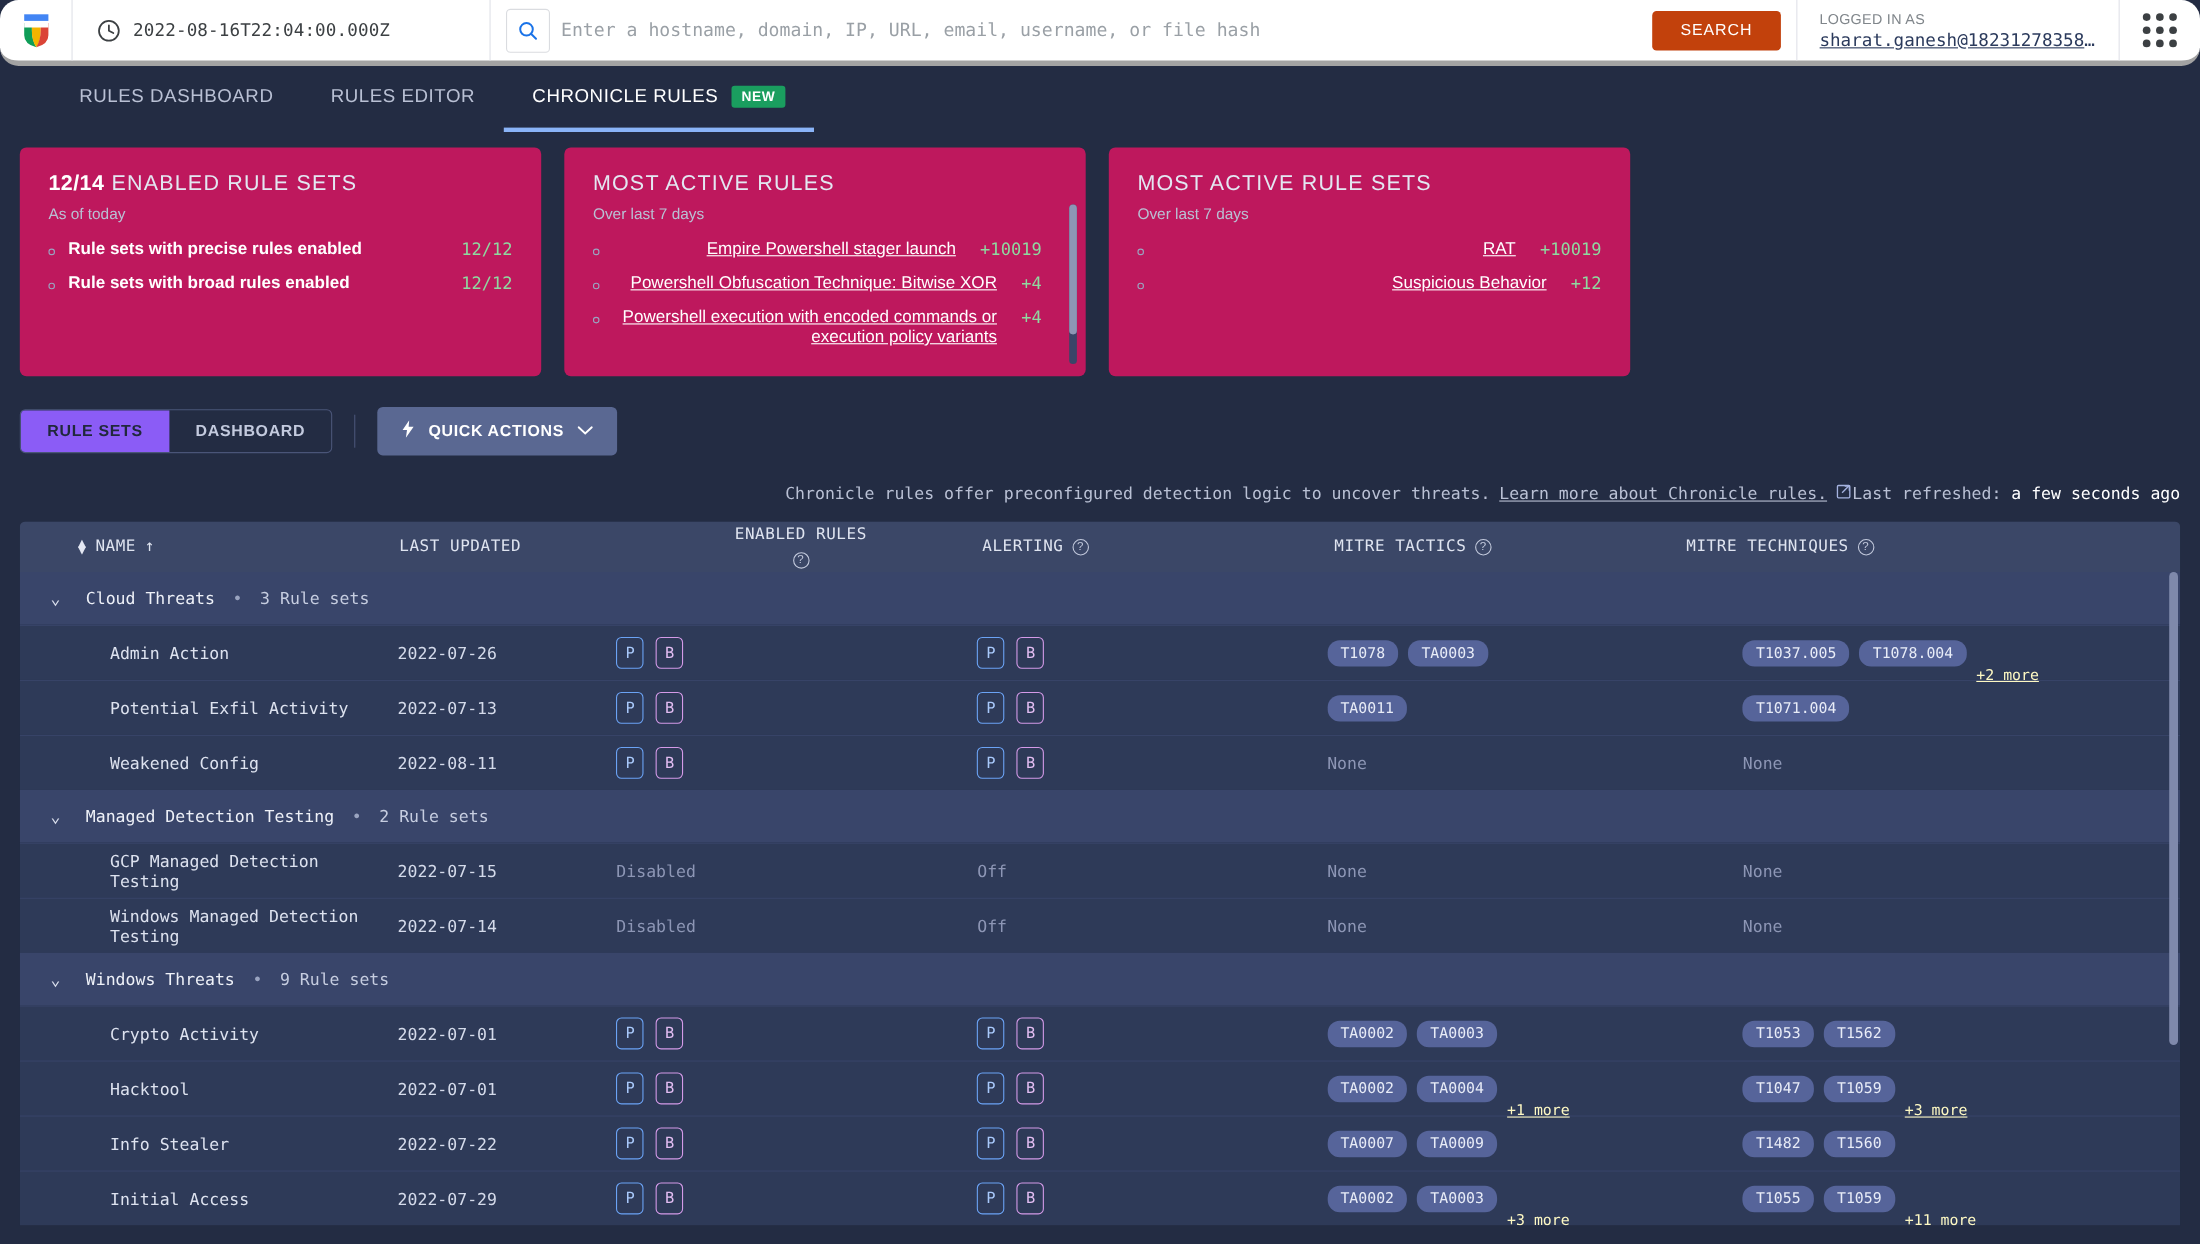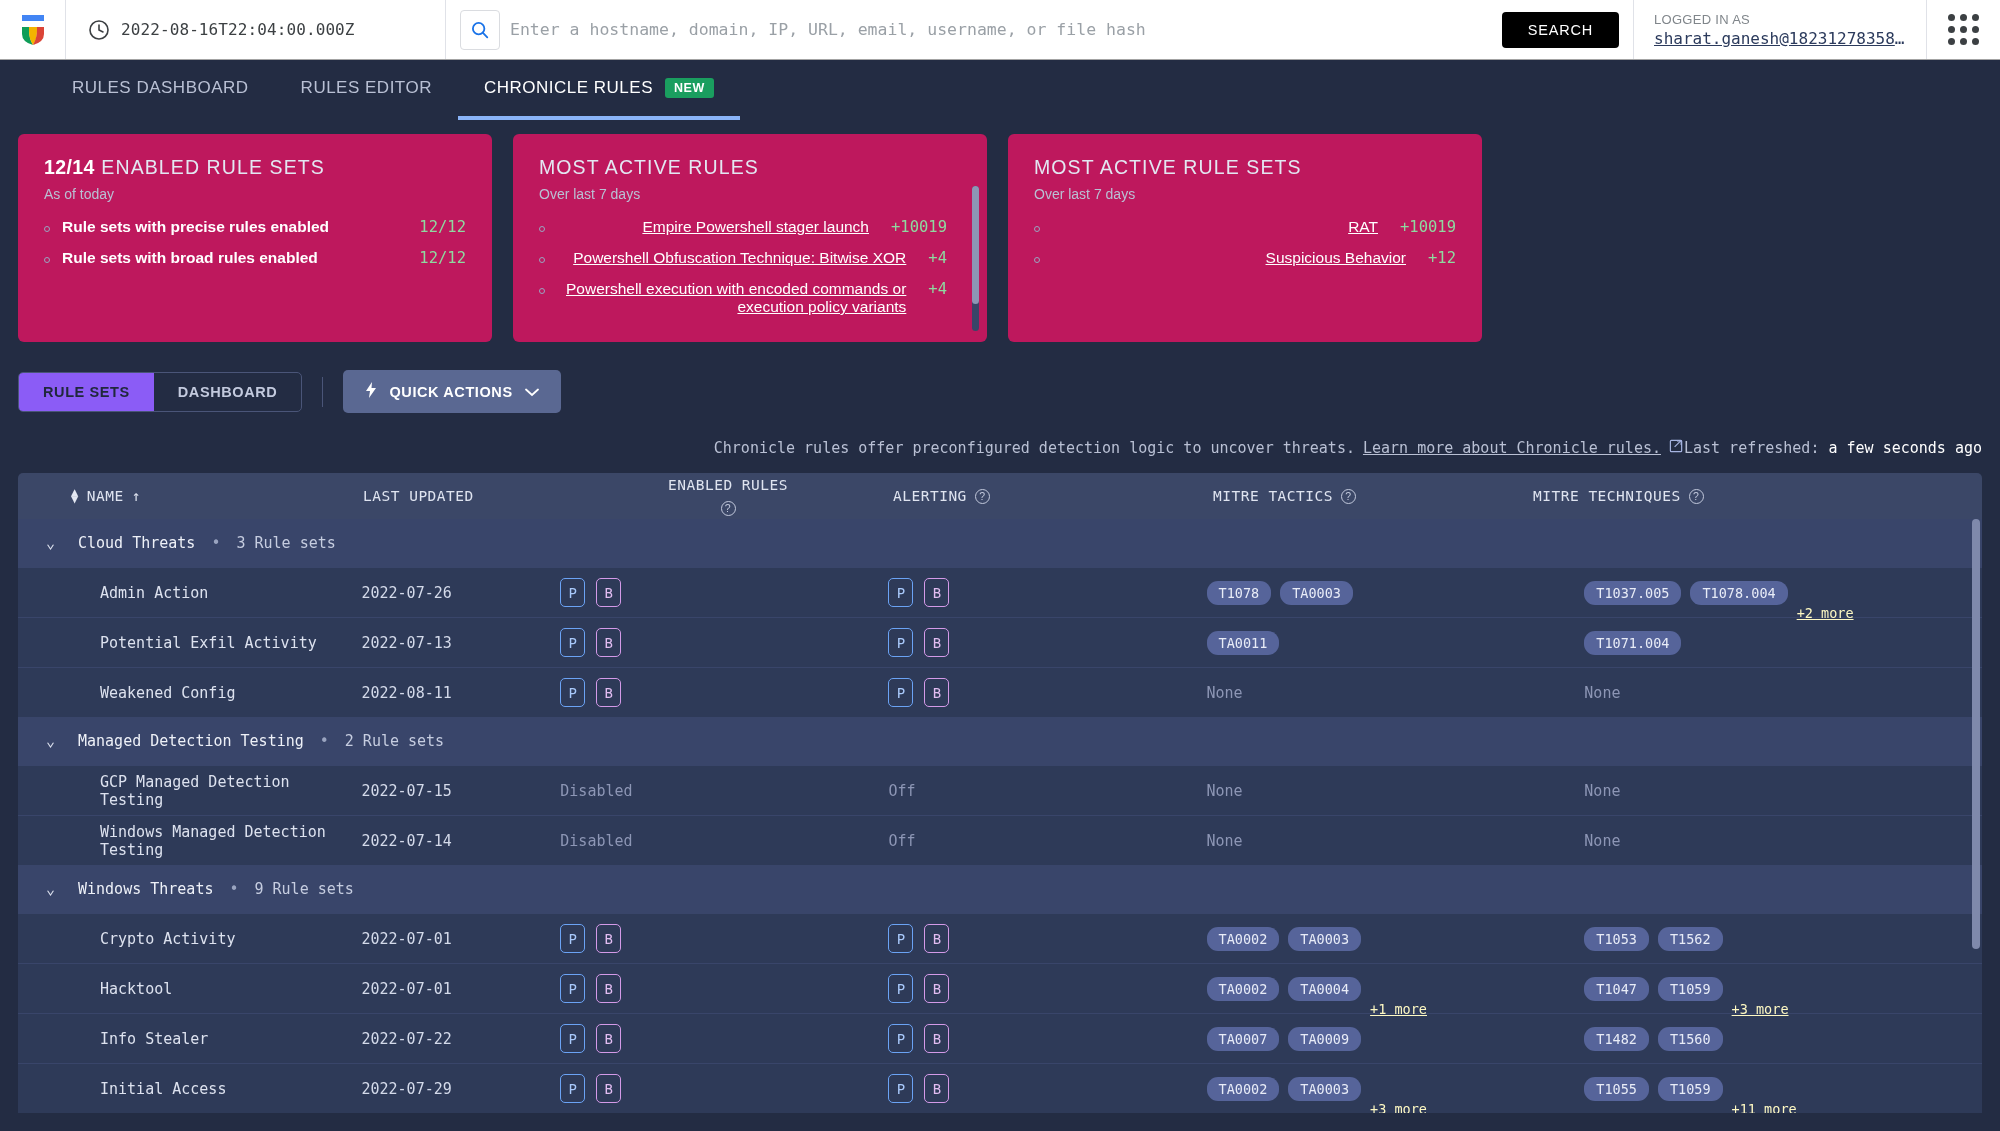--- a/index.html
+++ b/index.html
@@ -5,21 +5,22 @@
   * { box-sizing: border-box; margin: 0; padding: 0; }
   html, body {
     width: 2000px; height: 1131px;
     background: #232c43;
     font-family: "DejaVu Sans Mono", monospace;
     overflow: hidden;
   }
   
   .topbar {
     height: 60px; background: #ffffff; display: flex; align-items: stretch;
-    border-bottom: 1px solid #a3a3a3;
+    border-bottom: 5px solid #a3a3a3;
+    border-radius: 17px;
   }
   .logo-cell {
     width: 66px; display: flex; align-items: center; justify-content: center;
     border-right: 1px solid #e0e2e8;
   }
   .logo-shield { width: 28px; height: 32px; }
   .time-cell {
     display: flex; align-items: center; gap: 11px; padding: 0 22px;
     border-right: 1px solid #e0e2e8; min-width: 380px;
   }
@@ -32,21 +33,21 @@
   .search-box {
     width: 40px; height: 40px; border: 1px solid #dadce0; border-radius: 4px;
     display: flex; align-items: center; justify-content: center; flex: none;
   }
   .search-input {
     flex: 1; border: none; outline: none; font-size: 16.5px; color: #3c4043;
     font-family: "DejaVu Sans Mono", monospace; background: transparent;
   }
   .search-input::placeholder { color: #9aa0a6; }
   .search-btn {
-    background: #000000; color: #ffffff; border: none; border-radius: 4px;
+    background: #c2410c; color: #ffffff; border: none; border-radius: 4px;
     height: 36px; padding: 0 26px; font-size: 14.5px; letter-spacing: .8px;
     font-family: "Liberation Sans", sans-serif; cursor: pointer; flex: none;
   }
   .user-cell {
     border-left: 1px solid #e0e2e8; padding: 0 20px; display: flex;
     flex-direction: column; justify-content: center; gap: 2px; min-width: 250px;
   }
   .logged-label { font-size: 13px; color: #80868b; font-family: "Liberation Sans", sans-serif; letter-spacing: .3px; }
   .logged-user {
     font-size: 16px; color: #2b3a5c; text-decoration: underline; cursor: pointer;

